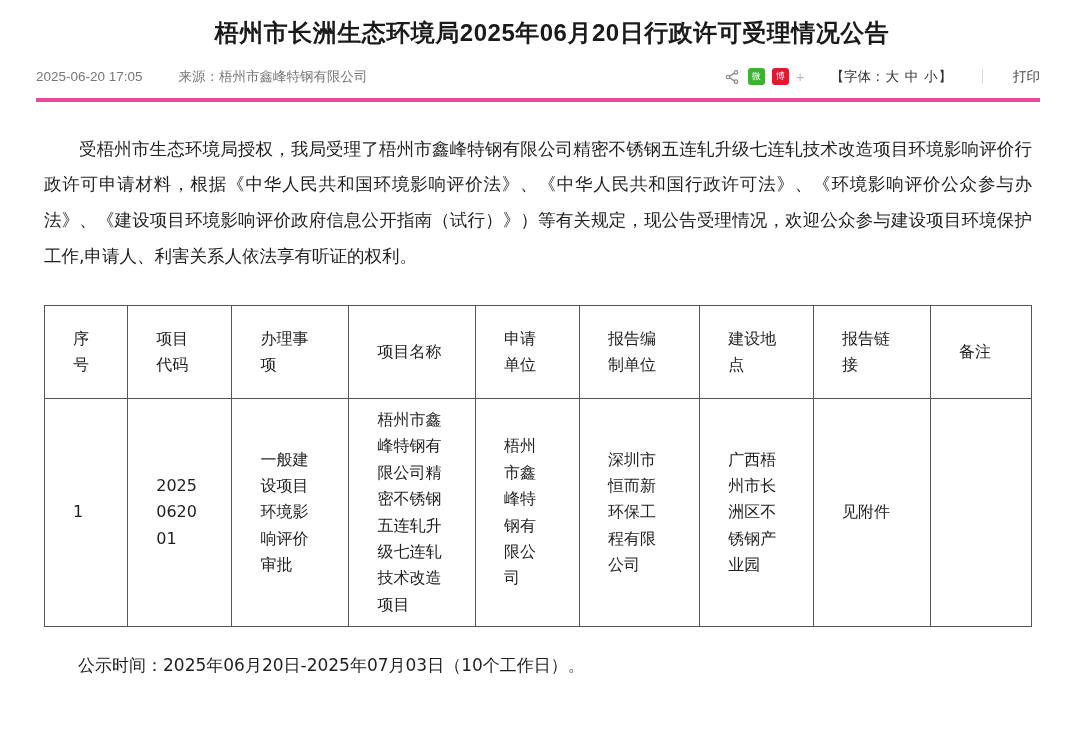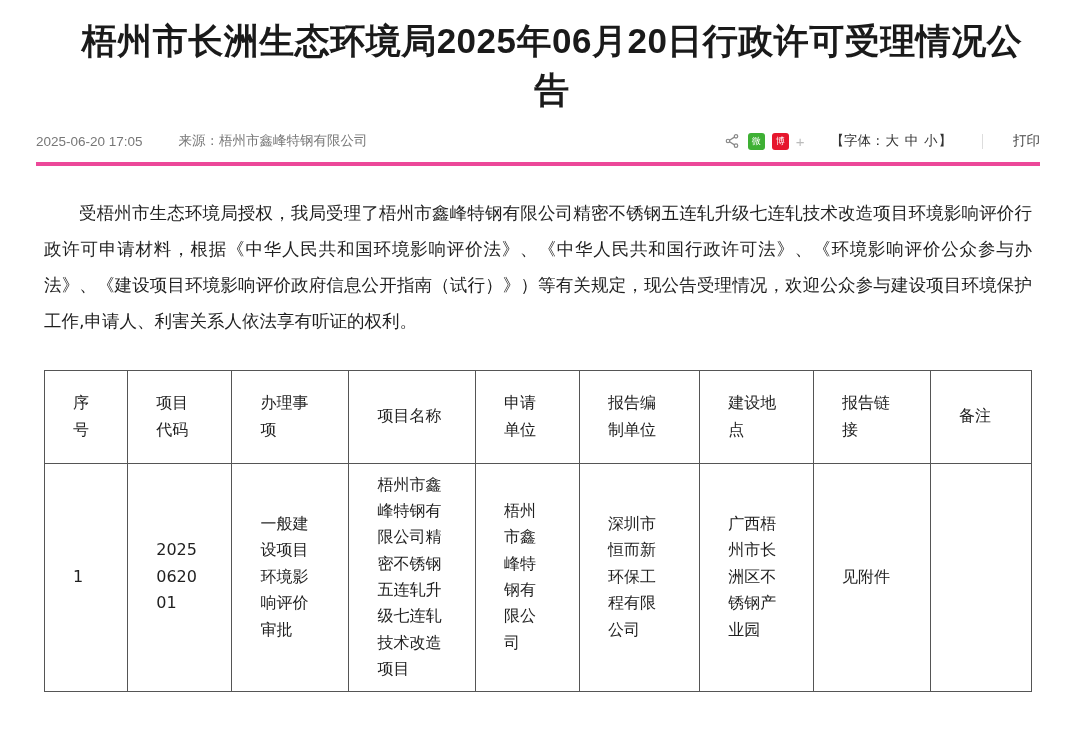--- a/index.html
+++ b/index.html
@@ -15,21 +15,21 @@
     overflow: hidden;
   }
   .page {
     width: 1076px;
     height: 746px;
     box-sizing: border-box;
     position: relative;
   }
   .title {
     text-align: center;
-    font-size: 35px;
+    font-size: 24px;
     font-weight: bold;
     color: #1a1a1a;
     letter-spacing: 0.5px;
     padding: 16px 40px 0 60px;
     line-height: 1.4;
     margin-left: 8px;
   }
   .meta-bar {
     display: flex;
     align-items: center;
@@ -226,14 +226,15 @@
         <td>梧州市鑫峰特钢有限公司</td>
         <td>深圳市恒而新环保工程有限公司</td>
         <td>广西梧州市长洲区不锈钢产业园</td>
         <td>见附件</td>
         <td></td>
       </tr>
     </tbody>
   </table>
 
 
+  <div class="publish">公示时间：2025年06月20日-2025年07月03日（10个工作日）。</div>
 
 </div>
 
 </body></html>

